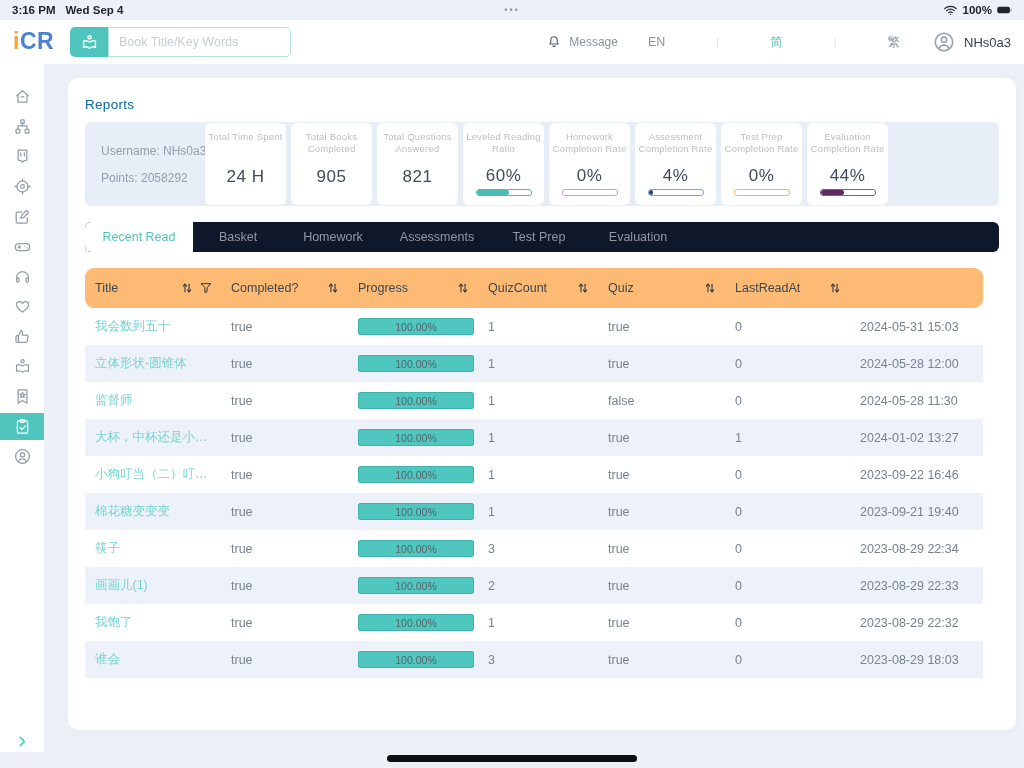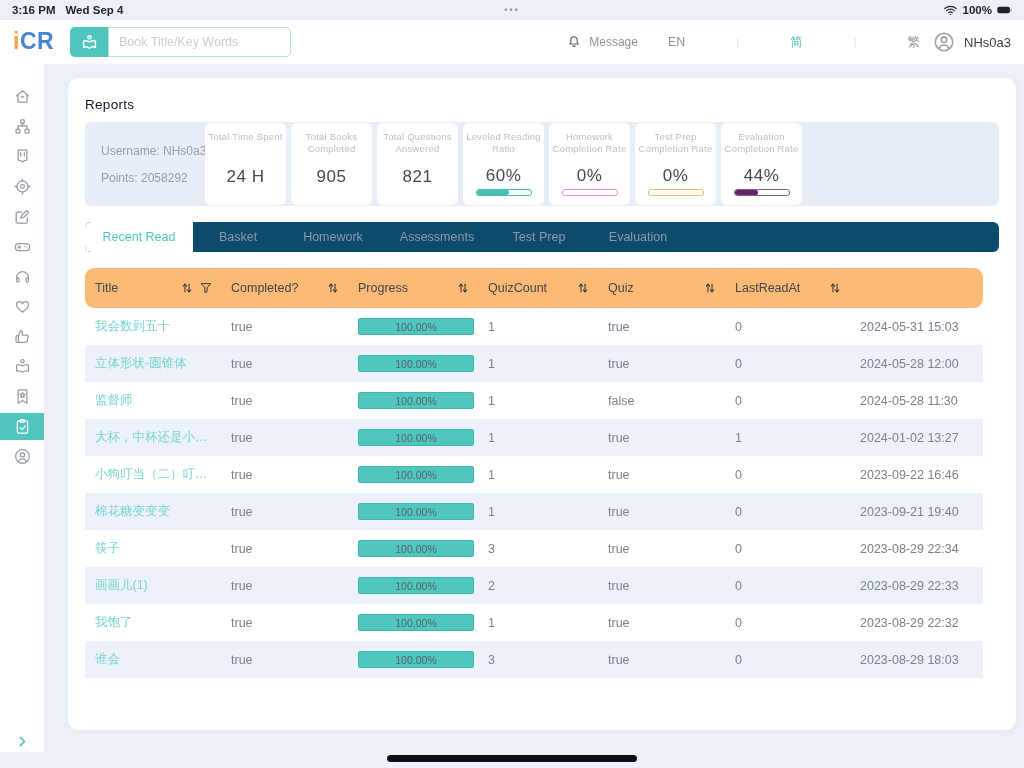--- a/index.html
+++ b/index.html
@@ -30,61 +30,61 @@
   .search-btn{width:38px;height:30px;background:#4fc5bd;border:none;border-radius:5px 0 0 5px;
     display:flex;align-items:center;justify-content:center;cursor:pointer;}
   .search-btn svg{width:19px;height:19px;color:#ffffff;}
   .search-input{width:183px;height:30px;border:1px solid #b6e2de;border-radius:0 5px 5px 0;
     padding:0 10px;font-size:12.5px;color:#4a545e;outline:none;background:#fff;
     font-family:inherit;}
   .search-input::placeholder{color:#c6ced6;}
   .hdr-right{position:absolute;right:13px;top:0;height:44px;display:flex;align-items:center;}
   .msg{display:flex;align-items:center;gap:7px;color:#8b939e;font-size:12px;margin-right:30px;cursor:pointer;}
   .msg svg{width:16px;height:16px;color:#555e69;}
-  .lang{display:flex;align-items:center;font-size:12.5px;color:#8b939e;margin-right:12px;gap:44px;}
+  .lang{display:flex;align-items:center;font-size:12.5px;color:#8b939e;margin-right:32px;gap:44px;}
   .lang .sep{color:#dde2e8;margin:0 7px;font-size:11px;}
   .lang .active{color:#4fc5bd;}
   .lang span{cursor:pointer;}
   .avatar{width:24px;height:24px;color:#99a1ab;margin-right:8px;cursor:pointer;}
   .uname{font-size:13px;color:#39424d;}
 
   
   .sidebar{position:absolute;left:0;top:64px;width:44px;height:688px;background:#ffffff;}
   .side-items{padding-top:17px;}
   .side-item{height:30px;display:flex;align-items:center;justify-content:center;
     color:#959da8;cursor:pointer;}
   .side-item svg{width:19px;height:19px;}
   .side-item.active{background:#4fc5bd;color:#ffffff;height:27px;margin:1.5px 0;}
   .side-expand{position:absolute;left:0;top:662px;width:44px;height:30px;
     display:flex;align-items:center;justify-content:center;color:#4fc5bd;cursor:pointer;}
   .side-expand svg{width:13px;height:13px;}
 
   
   .main-card{position:absolute;left:68px;top:78px;width:948px;height:652px;
     background:#ffffff;border-radius:10px;box-shadow:0 1px 8px rgba(40,60,100,.05);}
-  .page-title{position:absolute;left:17px;top:19px;font-size:13.5px;color:#0f172a;letter-spacing:.3px;}
+  .page-title{position:absolute;left:17px;top:19px;font-size:13.5px;color:#0369a1;letter-spacing:.3px;}
 
   
   .summary{position:absolute;left:17px;top:44px;width:914px;height:84px;
     background:#e8eef8;border-radius:6px;}
   .user-block{position:absolute;left:16px;top:0;height:100%;display:flex;
     flex-direction:column;justify-content:center;gap:13px;font-size:12px;color:#949dab;}
   .stat-cards{position:absolute;left:120px;top:1px;display:flex;gap:5px;}
   .stat-card{width:81px;height:82px;background:#ffffff;border-radius:6px;
     display:flex;flex-direction:column;align-items:center;padding:8px 3px 9px;}
   .stat-label{font-size:9.5px;line-height:1.3;color:#b9bfc9;text-align:center;letter-spacing:.2px;}
   .stat-value{margin-top:auto;font-size:17px;color:#414b58;letter-spacing:.5px;}
   .stat-card.textcard .stat-value{margin-bottom:9px;}
   .stat-bar{width:56px;height:7px;border-radius:3px;border:1px solid;margin-top:3px;
     overflow:hidden;background:#ffffff;}
   .stat-bar-fill{height:100%;border-radius:2px;}
 
   
   .tabs{position:absolute;left:17px;top:144px;width:914px;height:30px;
-    background:#0c4a6e;border-radius:6px;display:flex;overflow:hidden;}
+    background:#0f172a;border-radius:6px;display:flex;overflow:hidden;}
   .tab{height:30px;line-height:30px;text-align:center;font-size:12.5px;
     color:#9199a4;cursor:pointer;white-space:nowrap;}
   .tab.active{background:#ffffff;color:#4fc5bd;}
 
   
   .rtable{position:absolute;left:17px;top:190px;width:898px;}
   .thead{display:grid;grid-template-columns:136px 127px 130px 120px 127px 125px 133px;
     height:40px;background:#fdba74;border-radius:9px;align-items:center;}
   .th{display:flex;align-items:center;height:100%;padding:0 8px 0 10px;
     font-size:12.5px;color:#3d4751;cursor:pointer;}
@@ -296,20 +296,27 @@
           </div>
         </div>
         <div class="stat-card">
           <div class="stat-label">Homework Completion Rate</div>
           <div class="stat-value">0%</div>
           <div class="stat-bar" style="border-color: rgb(226, 147, 227);">
             <div class="stat-bar-fill" style="width: 0%; background: rgb(226, 147, 227);"></div>
           </div>
         </div>
         <div class="stat-card">
+          <div class="stat-label">Assessment Completion Rate</div>
+          <div class="stat-value">4%</div>
+          <div class="stat-bar" style="border-color: rgb(122, 165, 230);">
+            <div class="stat-bar-fill" style="width: 8%; background: rgb(50, 64, 111);"></div>
+          </div>
+        </div>
+        <div class="stat-card">
           <div class="stat-label">Test Prep Completion Rate</div>
           <div class="stat-value">0%</div>
           <div class="stat-bar" style="border-color: rgb(242, 180, 105);">
             <div class="stat-bar-fill" style="width: 0%; background: rgb(242, 180, 105);"></div>
           </div>
         </div>
         <div class="stat-card">
           <div class="stat-label">Evaluation Completion Rate</div>
           <div class="stat-value">44%</div>
           <div class="stat-bar" style="border-color: rgb(143, 86, 147);">

